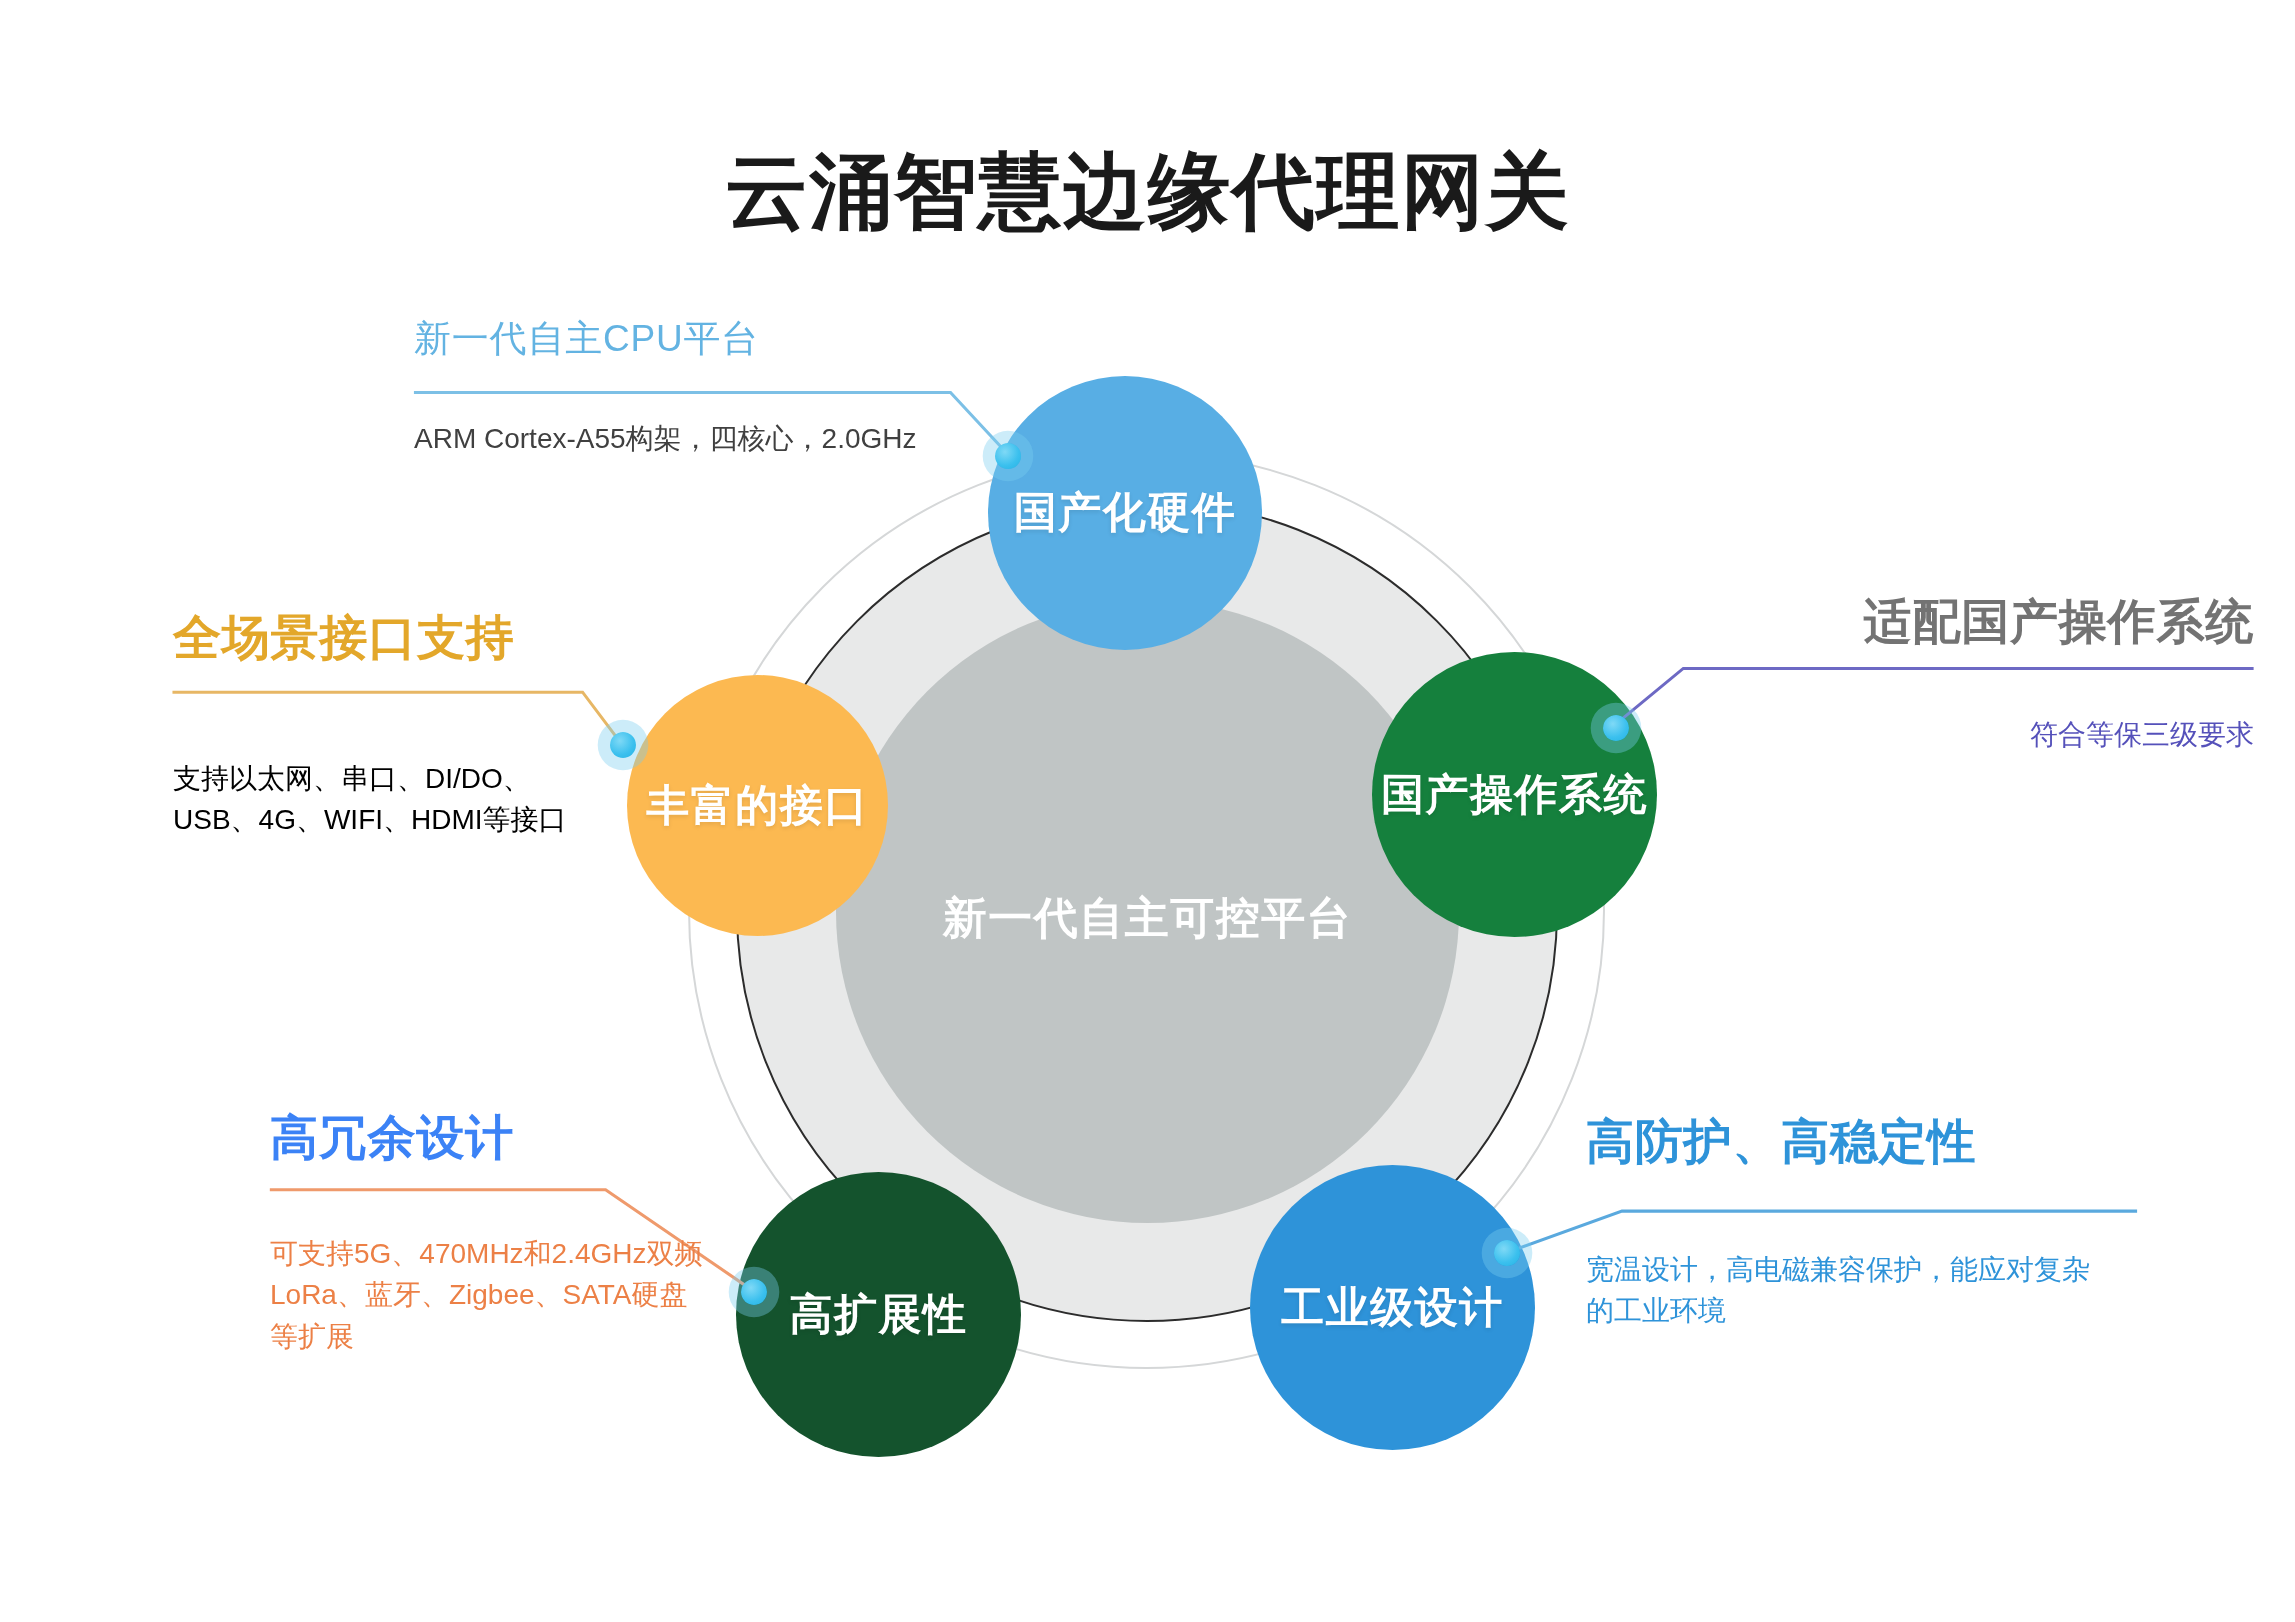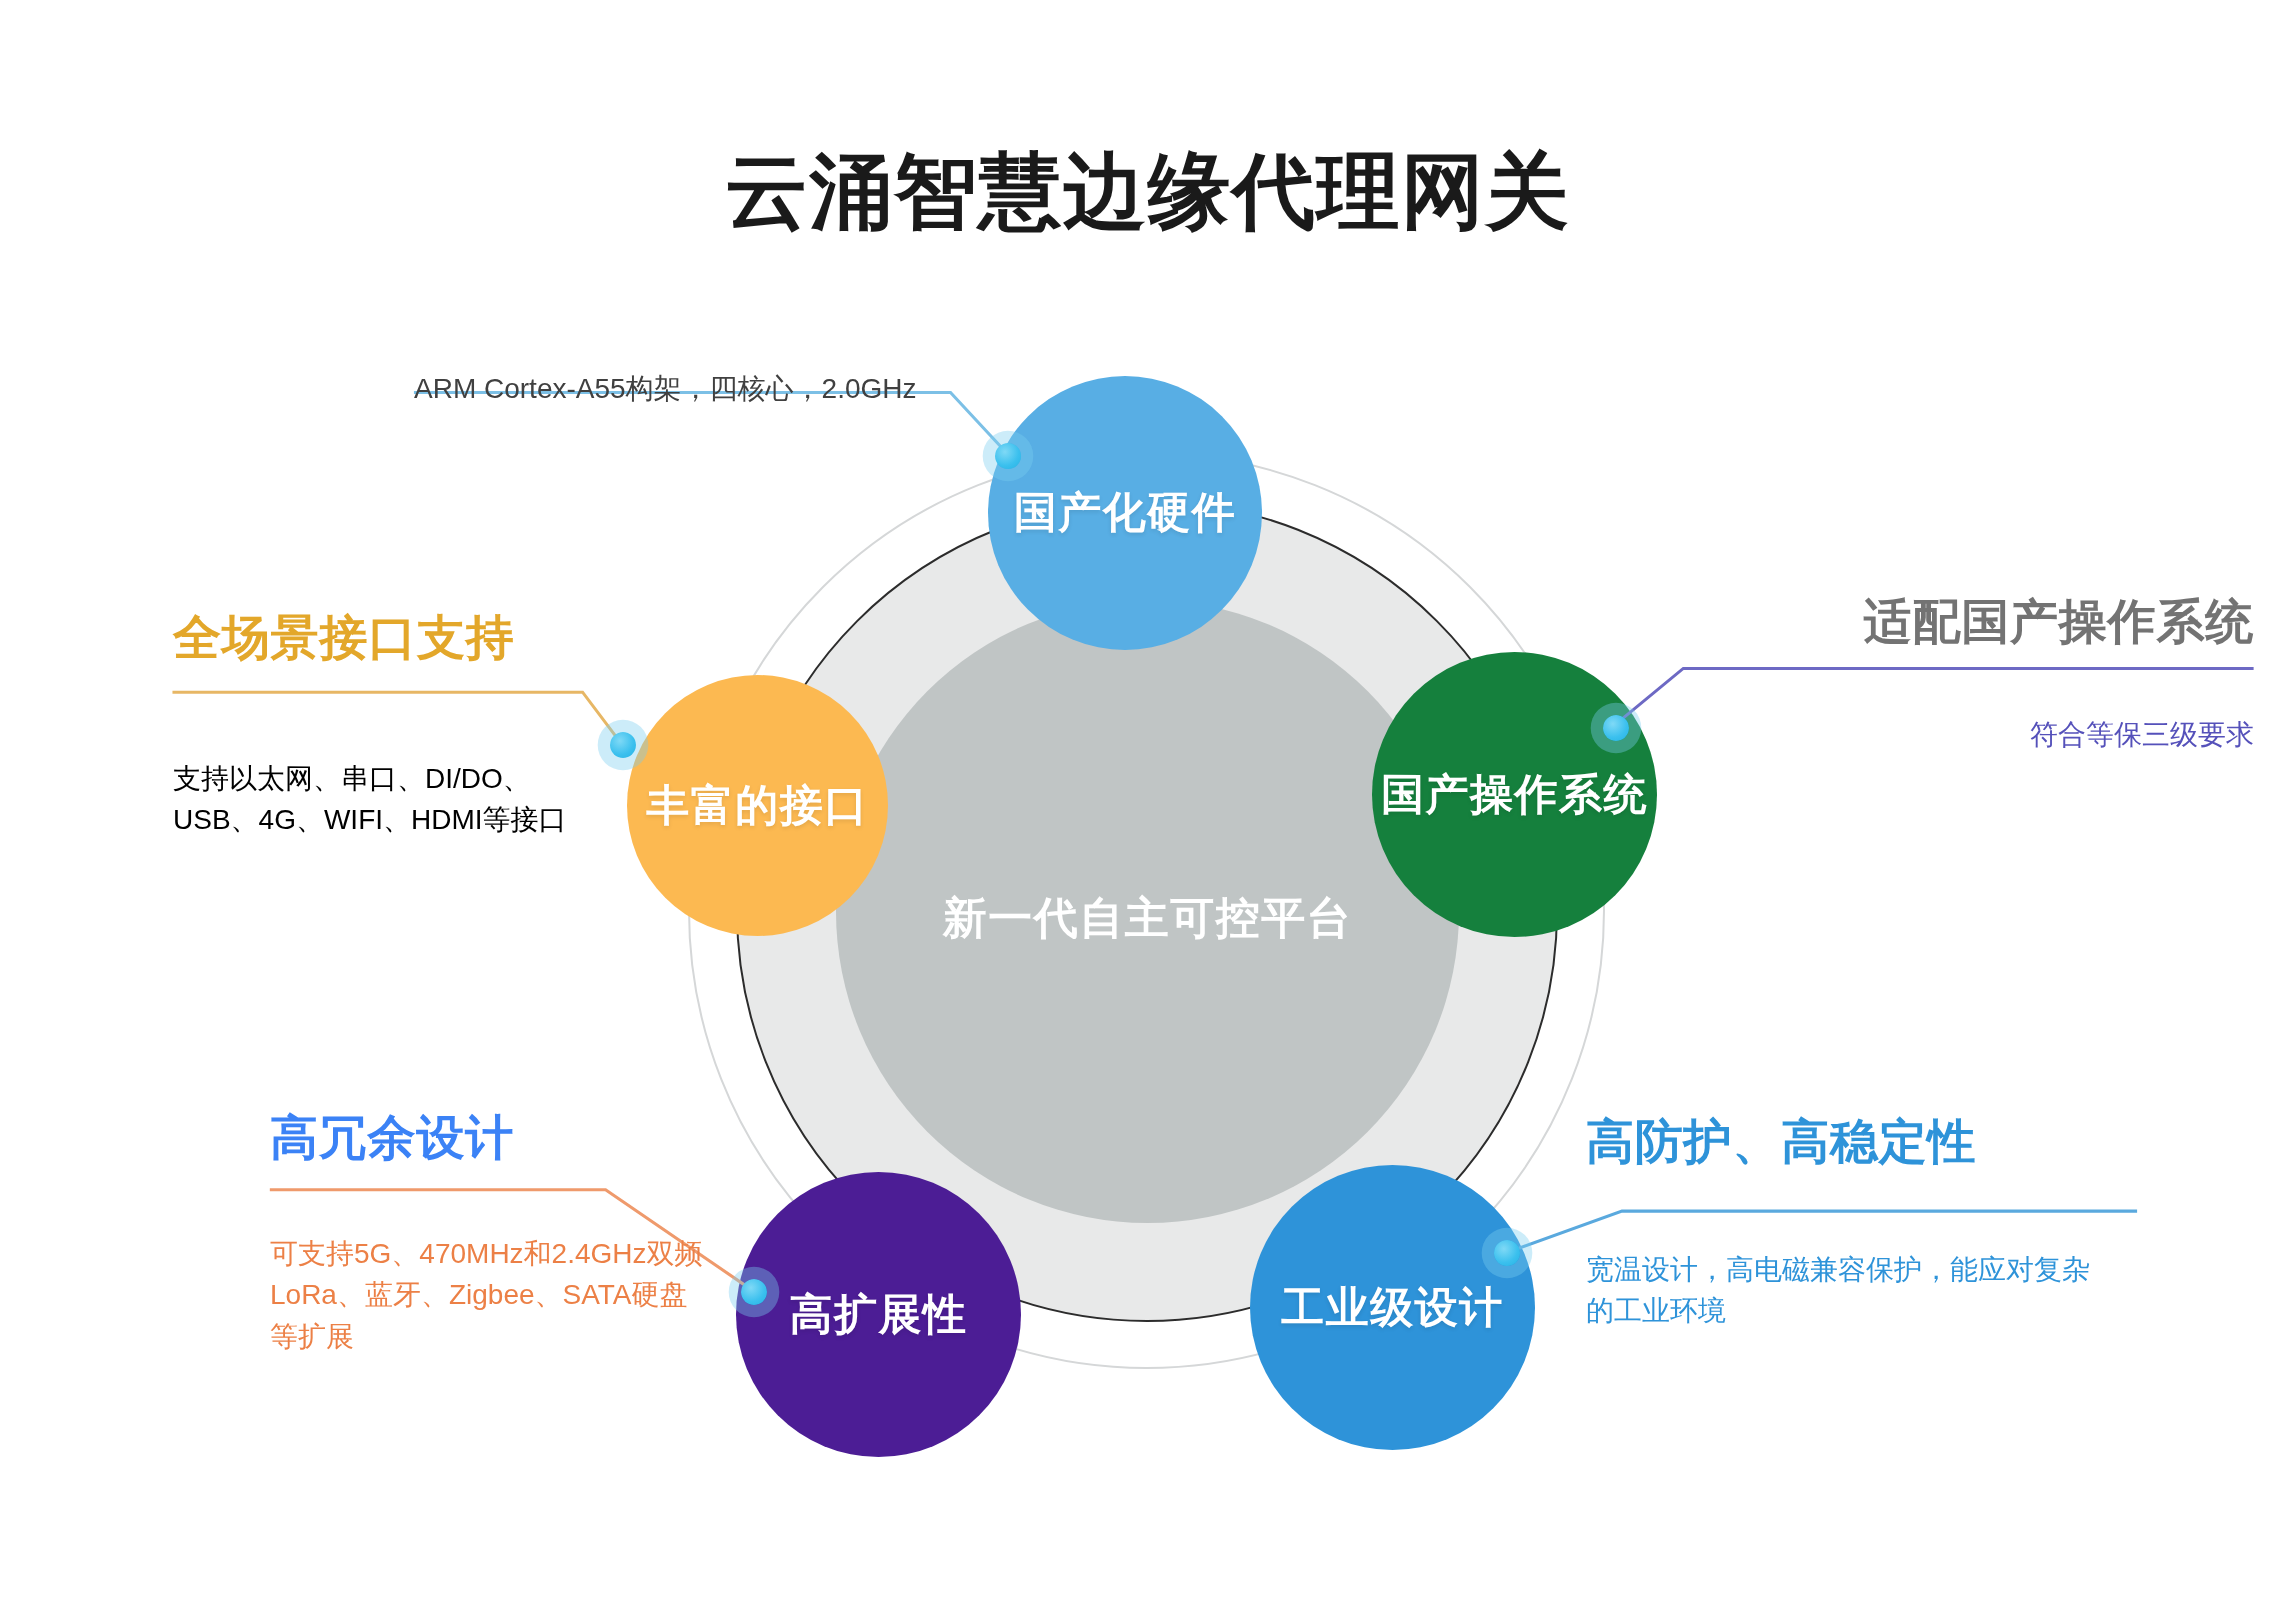--- a/index.html
+++ b/index.html
@@ -79,21 +79,21 @@
     font-size:43px;
     font-weight:bold;
     color:#ffffff;
     letter-spacing:1.5px;
     white-space:nowrap;
     text-shadow:0 1.5px 4.6px rgba(0,0,0,.10);
   }
   #node-hardware{ left:988px; top:376px;  width:274px; height:274px; background:#58aee4; }
   #node-os{       left:1372px; top:652px;  width:285px; height:285px; background:#15803d; }
   #node-industrial{left:1250px;top:1165px; width:285px; height:285px; background:#2e93d9; }
-  #node-scalable{ left:736px;  top:1172px; width:285px; height:285px; background:#4c1d95; }
+  #node-scalable{ left:736px;  top:1172px; width:285px; height:285px; background:#14532d; }
   #node-interface{left:627px;  top:675px;  width:261px; height:261px; background:#fcb951; }
 
   
   .dot{
     position:absolute;
     width:26px;height:26px;
     border-radius:50%;
     background:radial-gradient(circle at 38% 34%, #7fd9f6 0%, #3bc0ee 58%, #25b2e4 100%);
     box-shadow:0 0 0 12.3px rgba(120,206,238,.38);
     z-index:6;
@@ -195,20 +195,21 @@
     <span class="node-label">丰富的接口</span>
   </div>
 
   <div class="dot" id="dot-hardware"></div>
   <div class="dot" id="dot-os"></div>
   <div class="dot" id="dot-industrial"></div>
   <div class="dot" id="dot-scalable"></div>
   <div class="dot" id="dot-interface"></div>
 
   <div class="callout" id="callout-cpu">
+    <p class="callout-title">新一代自主CPU平台</p>
     <p class="callout-body">ARM Cortex-A55构架，四核心，2.0GHz</p>
   </div>
 
   <div class="callout" id="callout-interfaces">
     <p class="callout-title">全场景接口支持</p>
     <p class="callout-body">支持以太网、串口、DI/DO、<br>USB、4G、WIFI、HDMI等接口</p>
   </div>
 
   <div class="callout" id="callout-redundancy">
     <p class="callout-title">高冗余设计</p>

